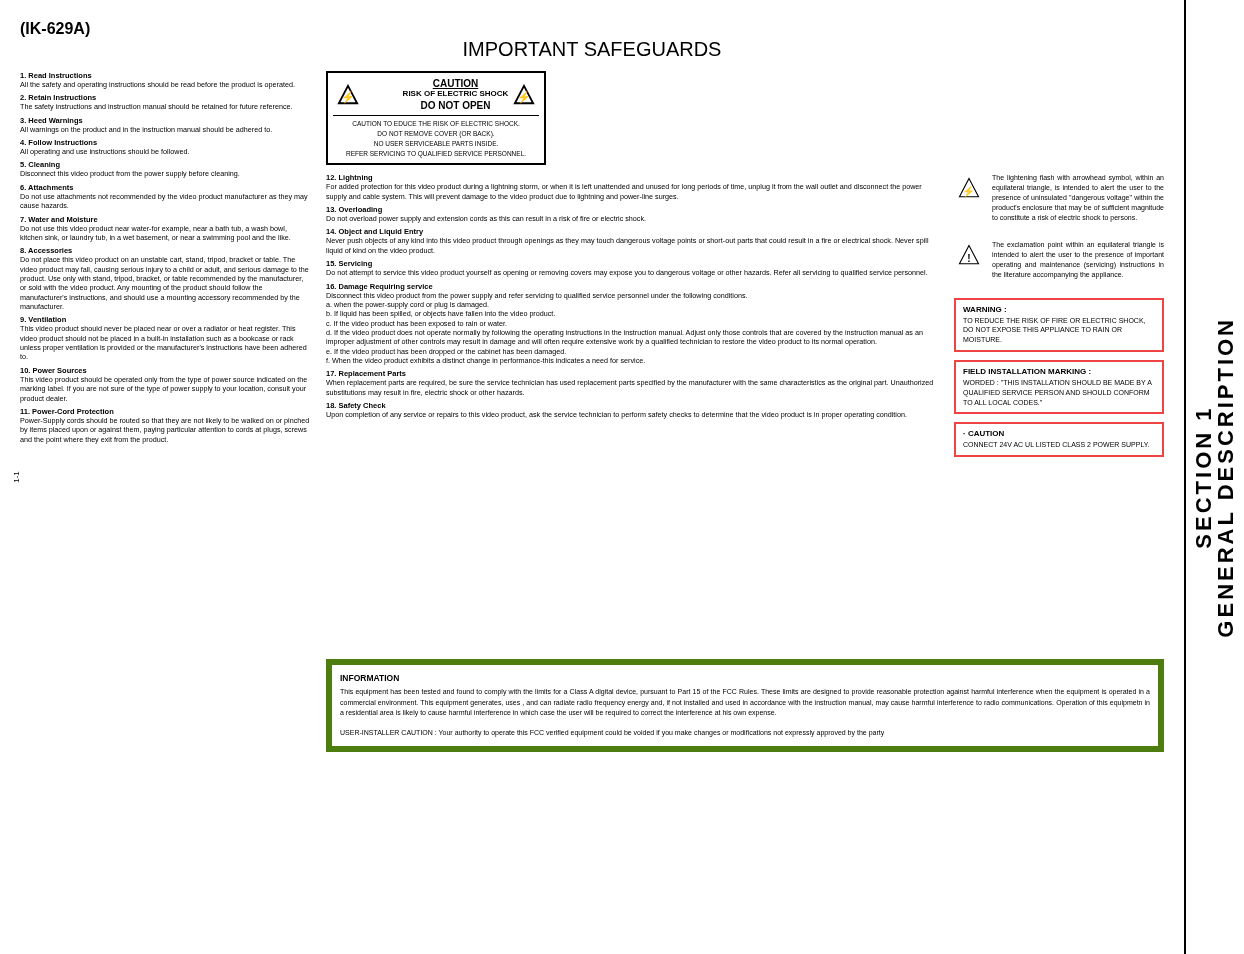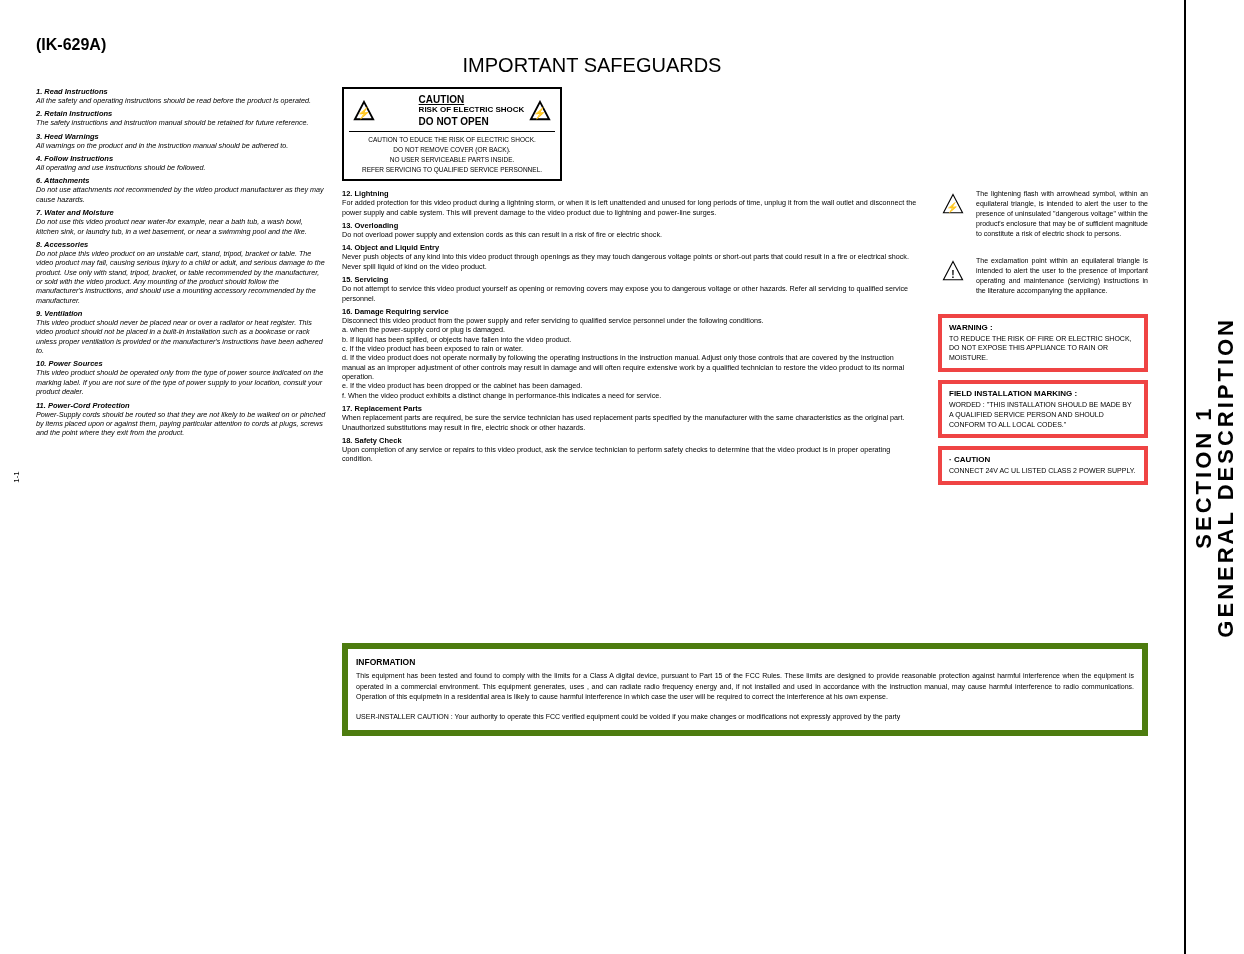--- a/index.html
+++ b/index.html
@@ -11,21 +11,21 @@
       width: 1244px;
       height: 954px;
       overflow: hidden;
       position: relative;
     }
 
     .page-container {
       display: flex;
       width: 1244px;
       height: 762px;
-      padding: 16px;
+      padding: 0;
     }
 
     .main-content {
       flex: 1;
       padding: 20px 20px 10px 20px;
       display: flex;
       flex-direction: column;
       width: calc(1244px - 60px);
     }
 
@@ -55,21 +55,20 @@
     
     .two-col-layout {
       display: flex;
       gap: 16px;
       flex: 1;
     }
 
     .left-col {
       width: 290px;
       flex-shrink: 0;
-      font-style: italic;
     }
 
     .right-col {
       flex: 1;
       display: flex;
       flex-direction: column;
     }
 
     
     .instruction-item {
@@ -134,21 +133,21 @@
       align-items: flex-start;
     }
 
     .symbol-text {
       font-size: 7px;
       line-height: 1.4;
       text-align: justify;
     }
 
     .warning-box {
-      border: 4px solid #ef4444;
+      border: 2px solid #ef4444;
       padding: 5px 7px;
     }
 
     .warning-box-title {
       font-weight: bold;
       font-size: 8px;
       margin-bottom: 2px;
     }
 
     .warning-box-body {
@@ -200,20 +199,24 @@
           <span class="instruction-title">2. Retain Instructions</span><br>
           <span class="instruction-body">The safety instructions and instruction manual should be retained for future reference.</span>
         </div>
         <div class="instruction-item">
           <span class="instruction-title">3. Heed Warnings</span><br>
           <span class="instruction-body">All warnings on the product and in the instruction manual should be adhered to.</span>
         </div>
         <div class="instruction-item">
           <span class="instruction-title">4. Follow Instructions</span><br>
           <span class="instruction-body">All operating and use instructions should be followed.</span>
+        </div>
+        <div class="instruction-item">
+          <span class="instruction-title">5. Cleaning</span><br>
+          <span class="instruction-body">Disconnect this video product from the power supply before cleaning.</span>
         </div>
         <div class="instruction-item">
           <span class="instruction-title">6. Attachments</span><br>
           <span class="instruction-body">Do not use attachments not recommended by the video product manufacturer as they may cause hazards.</span>
         </div>
         <div class="instruction-item">
           <span class="instruction-title">7. Water and Moisture</span><br>
           <span class="instruction-body">Do not use this video product near water-for example, near a bath tub, a wash bowl, kitchen sink, or laundry tub, in a wet basement, or near a swimming pool and the like.</span>
         </div>
         <div class="instruction-item">
@@ -239,21 +242,21 @@
         <div style="display:flex; gap:12px; margin-bottom:8px;">
 
           <div class="caution-box">
             <div class="caution-header">
               <div class="warning-triangle">
                 <svg viewBox="0 0 24 24" fill="none" stroke="#000" stroke-width="2">
                   <polygon points="12,2 22,21 2,21" fill="#fff" stroke="#000" stroke-width="2"></polygon>
                   <text x="12" y="19" text-anchor="middle" font-size="12" fill="#000" stroke="none">⚡</text>
                 </svg>
               </div>
-              <div style="margin-left:39px;">
+              <div style="text-align:center;margin-left:39px;">
                 <div style="font-weight:bold; font-size:10px; text-decoration:underline;">CAUTION</div>
                 <div style="font-size:8px; font-weight:bold; line-height:1.3;">RISK OF ELECTRIC SHOCK</div>
                 <div style="font-size:10px; font-weight:bold; line-height:1.3;">DO NOT OPEN</div>
               </div>
               <div class="warning-triangle">
                 <svg viewBox="0 0 24 24" fill="none" stroke="#000" stroke-width="2">
                   <polygon points="12,2 22,21 2,21" fill="#fff" stroke="#000" stroke-width="2"></polygon>
                   <text x="12" y="19" text-anchor="middle" font-size="12" fill="#000" stroke="none">⚡</text>
                 </svg>
               </div>

